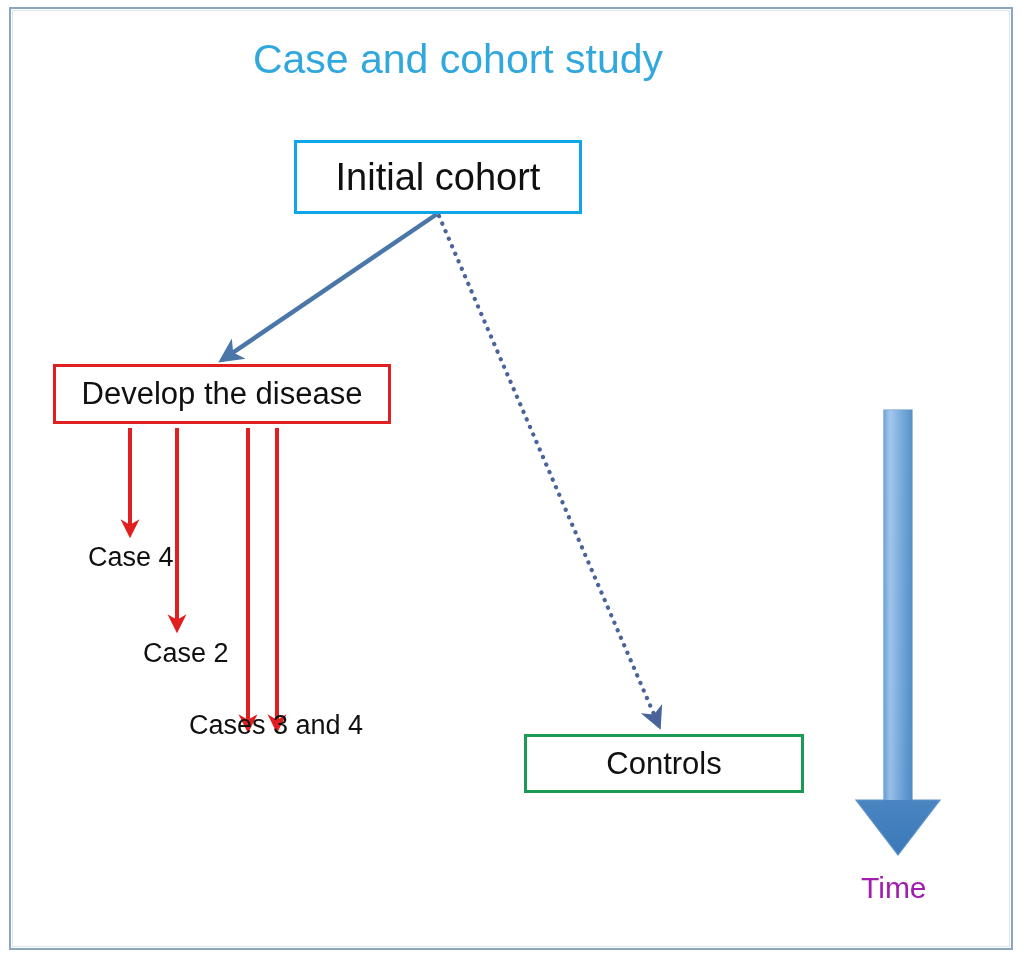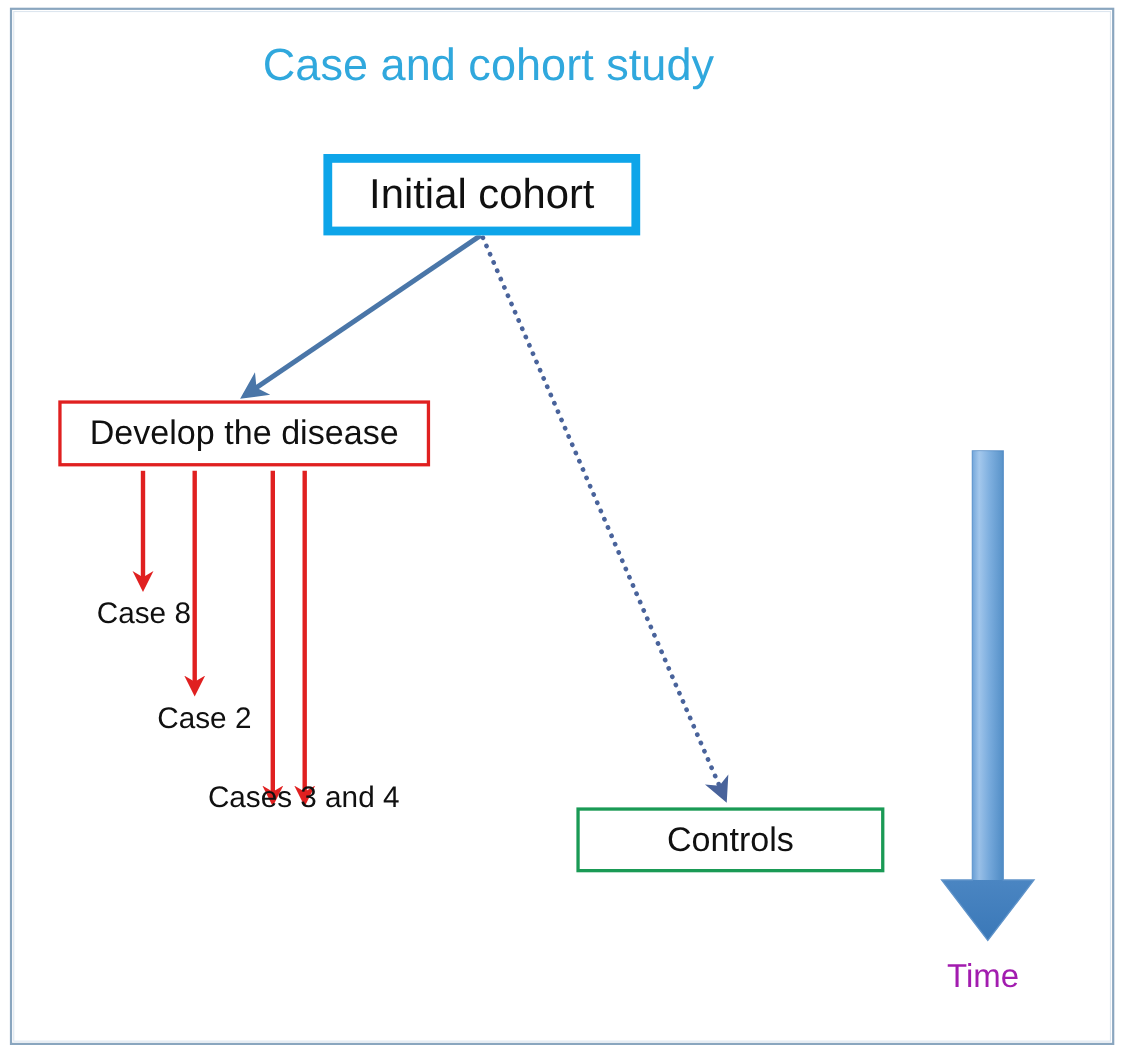--- a/index.html
+++ b/index.html
@@ -50,38 +50,39 @@
   #title {
     position: absolute;
     left: 0;
     top: 36px;
     width: 888px;
     text-align: center;
     font-size: 41px;
     color: #30a8dd;
     letter-spacing: 0px;
     white-space: nowrap;
+    padding-left: 14px;
   }
 
   .node-box {
     position: absolute;
     background: #ffffff;
     box-sizing: border-box;
     display: flex;
     align-items: center;
     justify-content: center;
     color: #101010;
     white-space: nowrap;
   }
   #box-initial-cohort {
     left: 294px;
     top: 140px;
     width: 288px;
     height: 74px;
-    border: 8px solid #0ea5e9;
+    border: 3px solid #0ea5e9;
     font-size: 38px;
   }
   #box-develop-disease {
     left: 53px;
     top: 364px;
     width: 338px;
     height: 60px;
     border: 3px solid #e02020;
     font-size: 31px;
   }
@@ -167,19 +168,19 @@
   </div>
 
   <div class="node-box" id="box-controls">
     <span>Controls</span>
   </div>
 
   <div class="node-box" id="box-develop-disease">
     <span>Develop the disease</span>
   </div>
 
-  <div class="case-label" id="label-case-1">Case 8</div>
+  <div class="case-label" id="label-case-1">Case 4</div>
   <div class="case-label" id="label-case-2">Case 2</div>
   <div class="case-label" id="label-case-3-4">Cases 3 and 4</div>
 
   <div id="label-time">Time</div>
 
 </div>
 
 </body></html>

